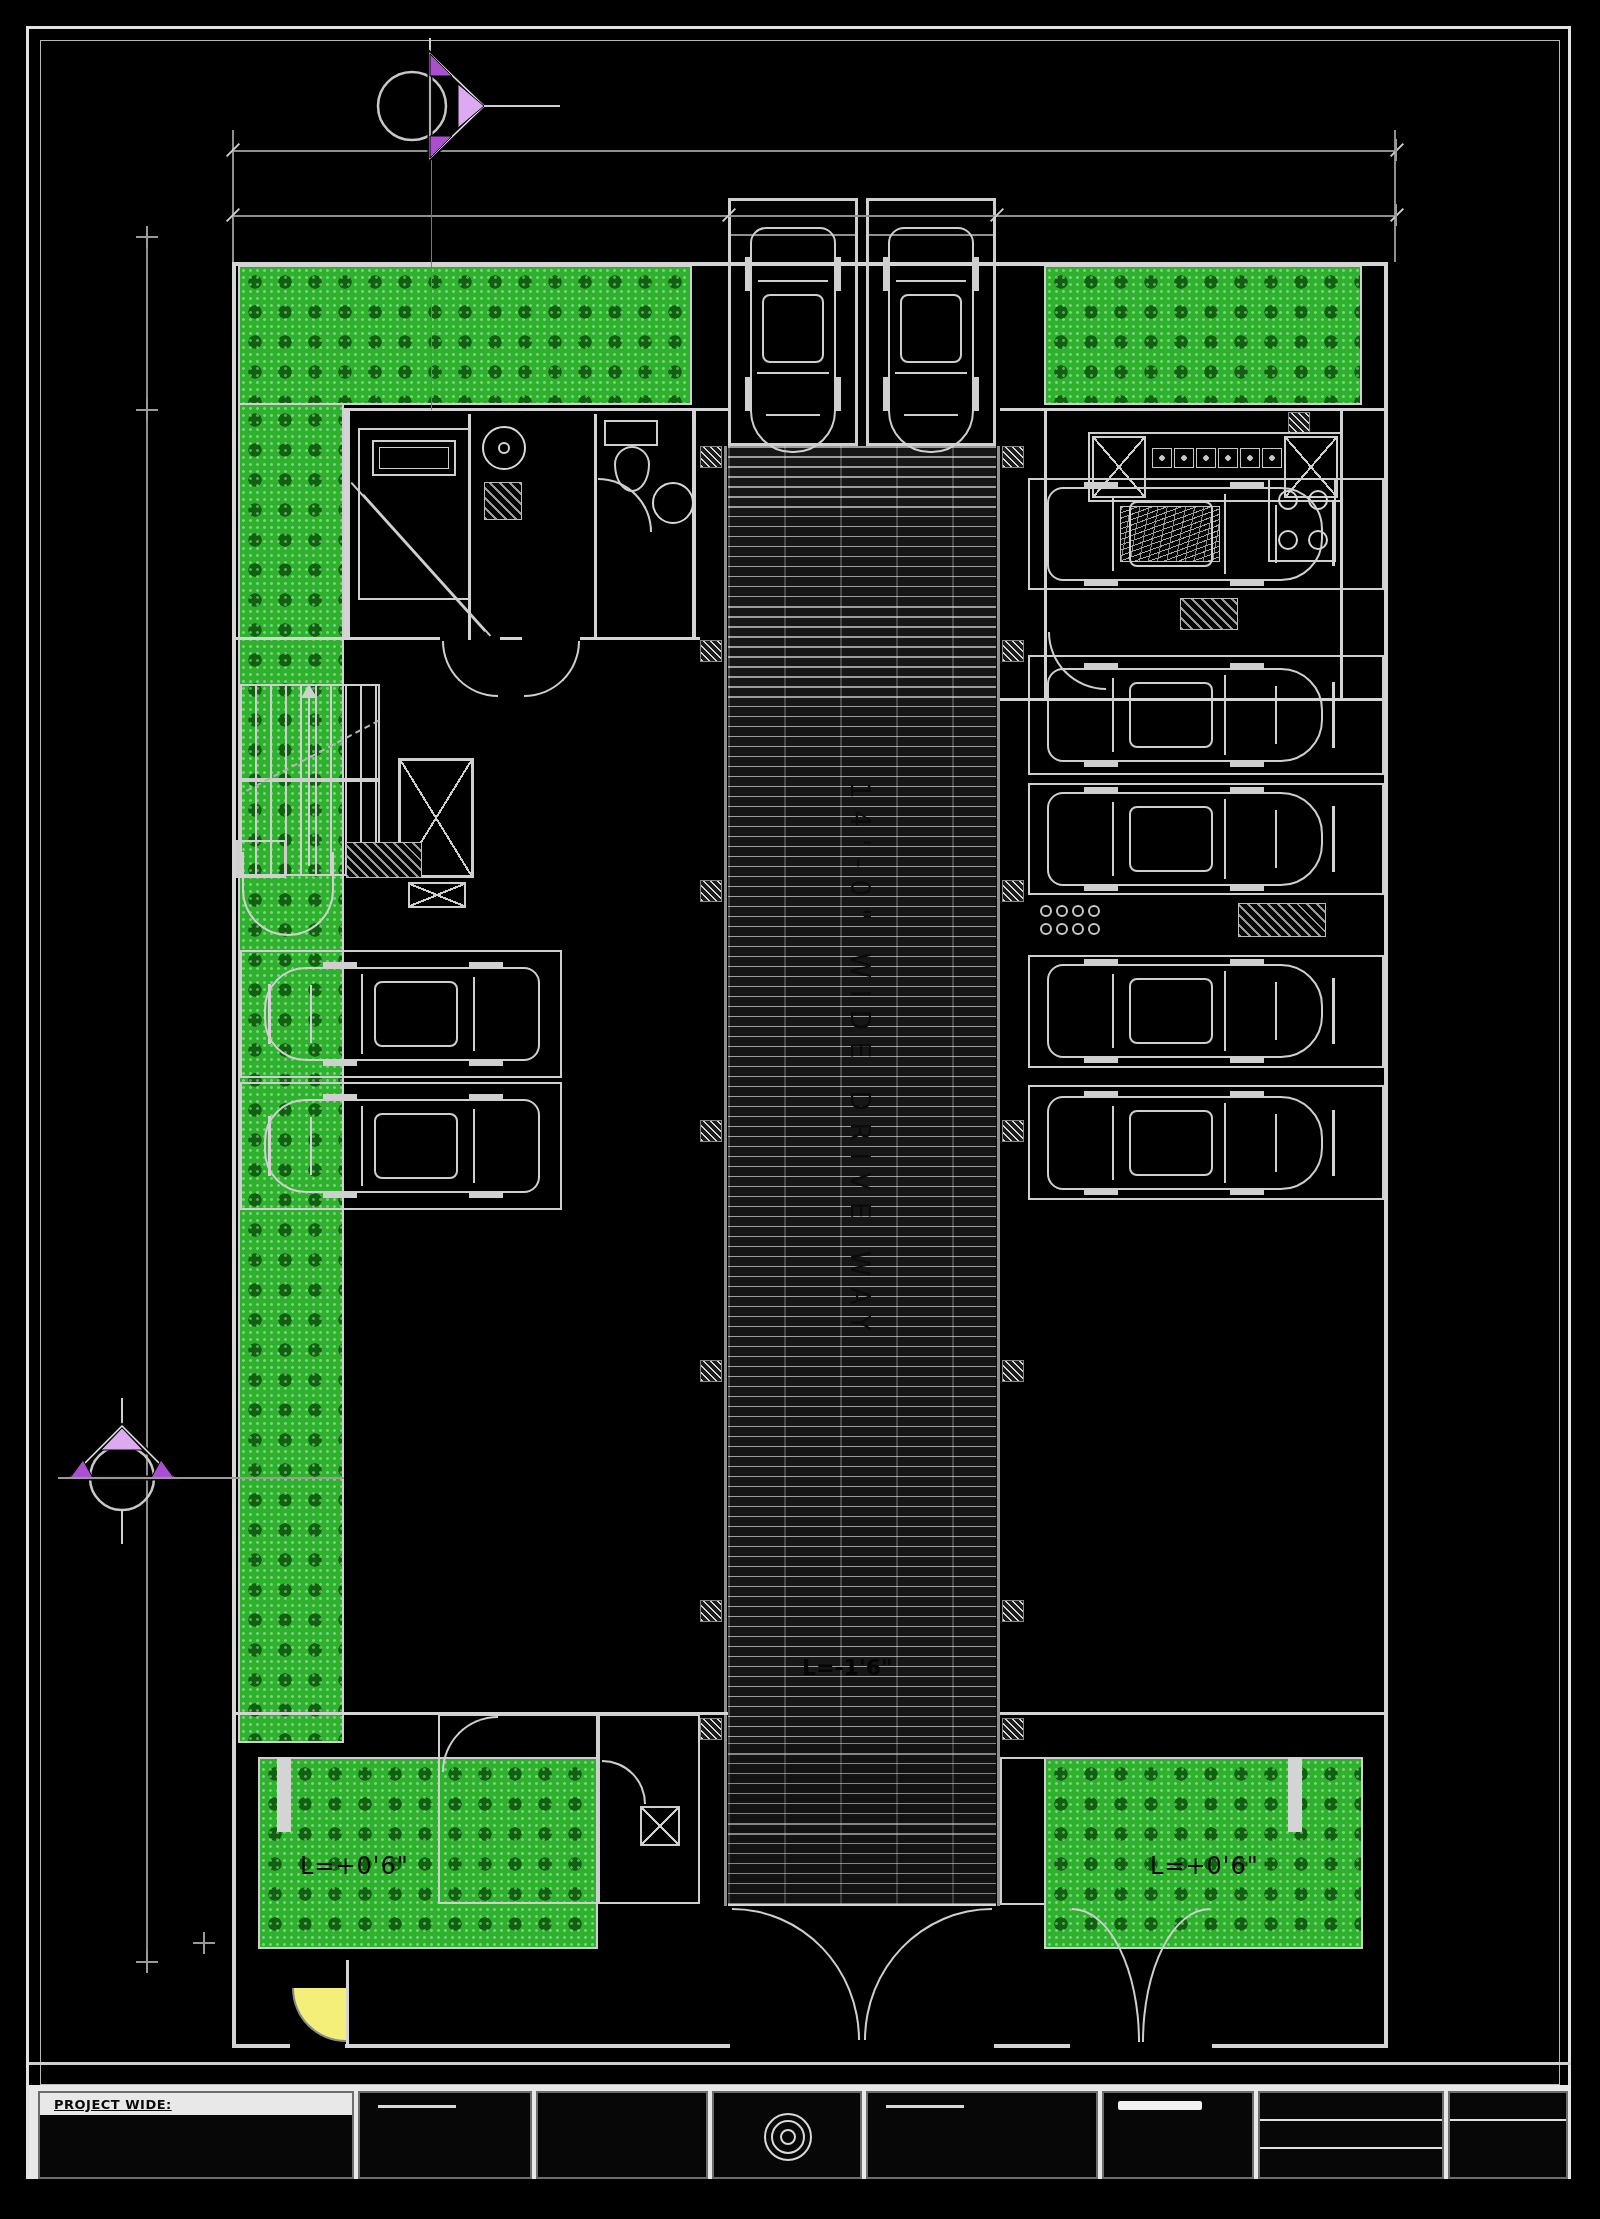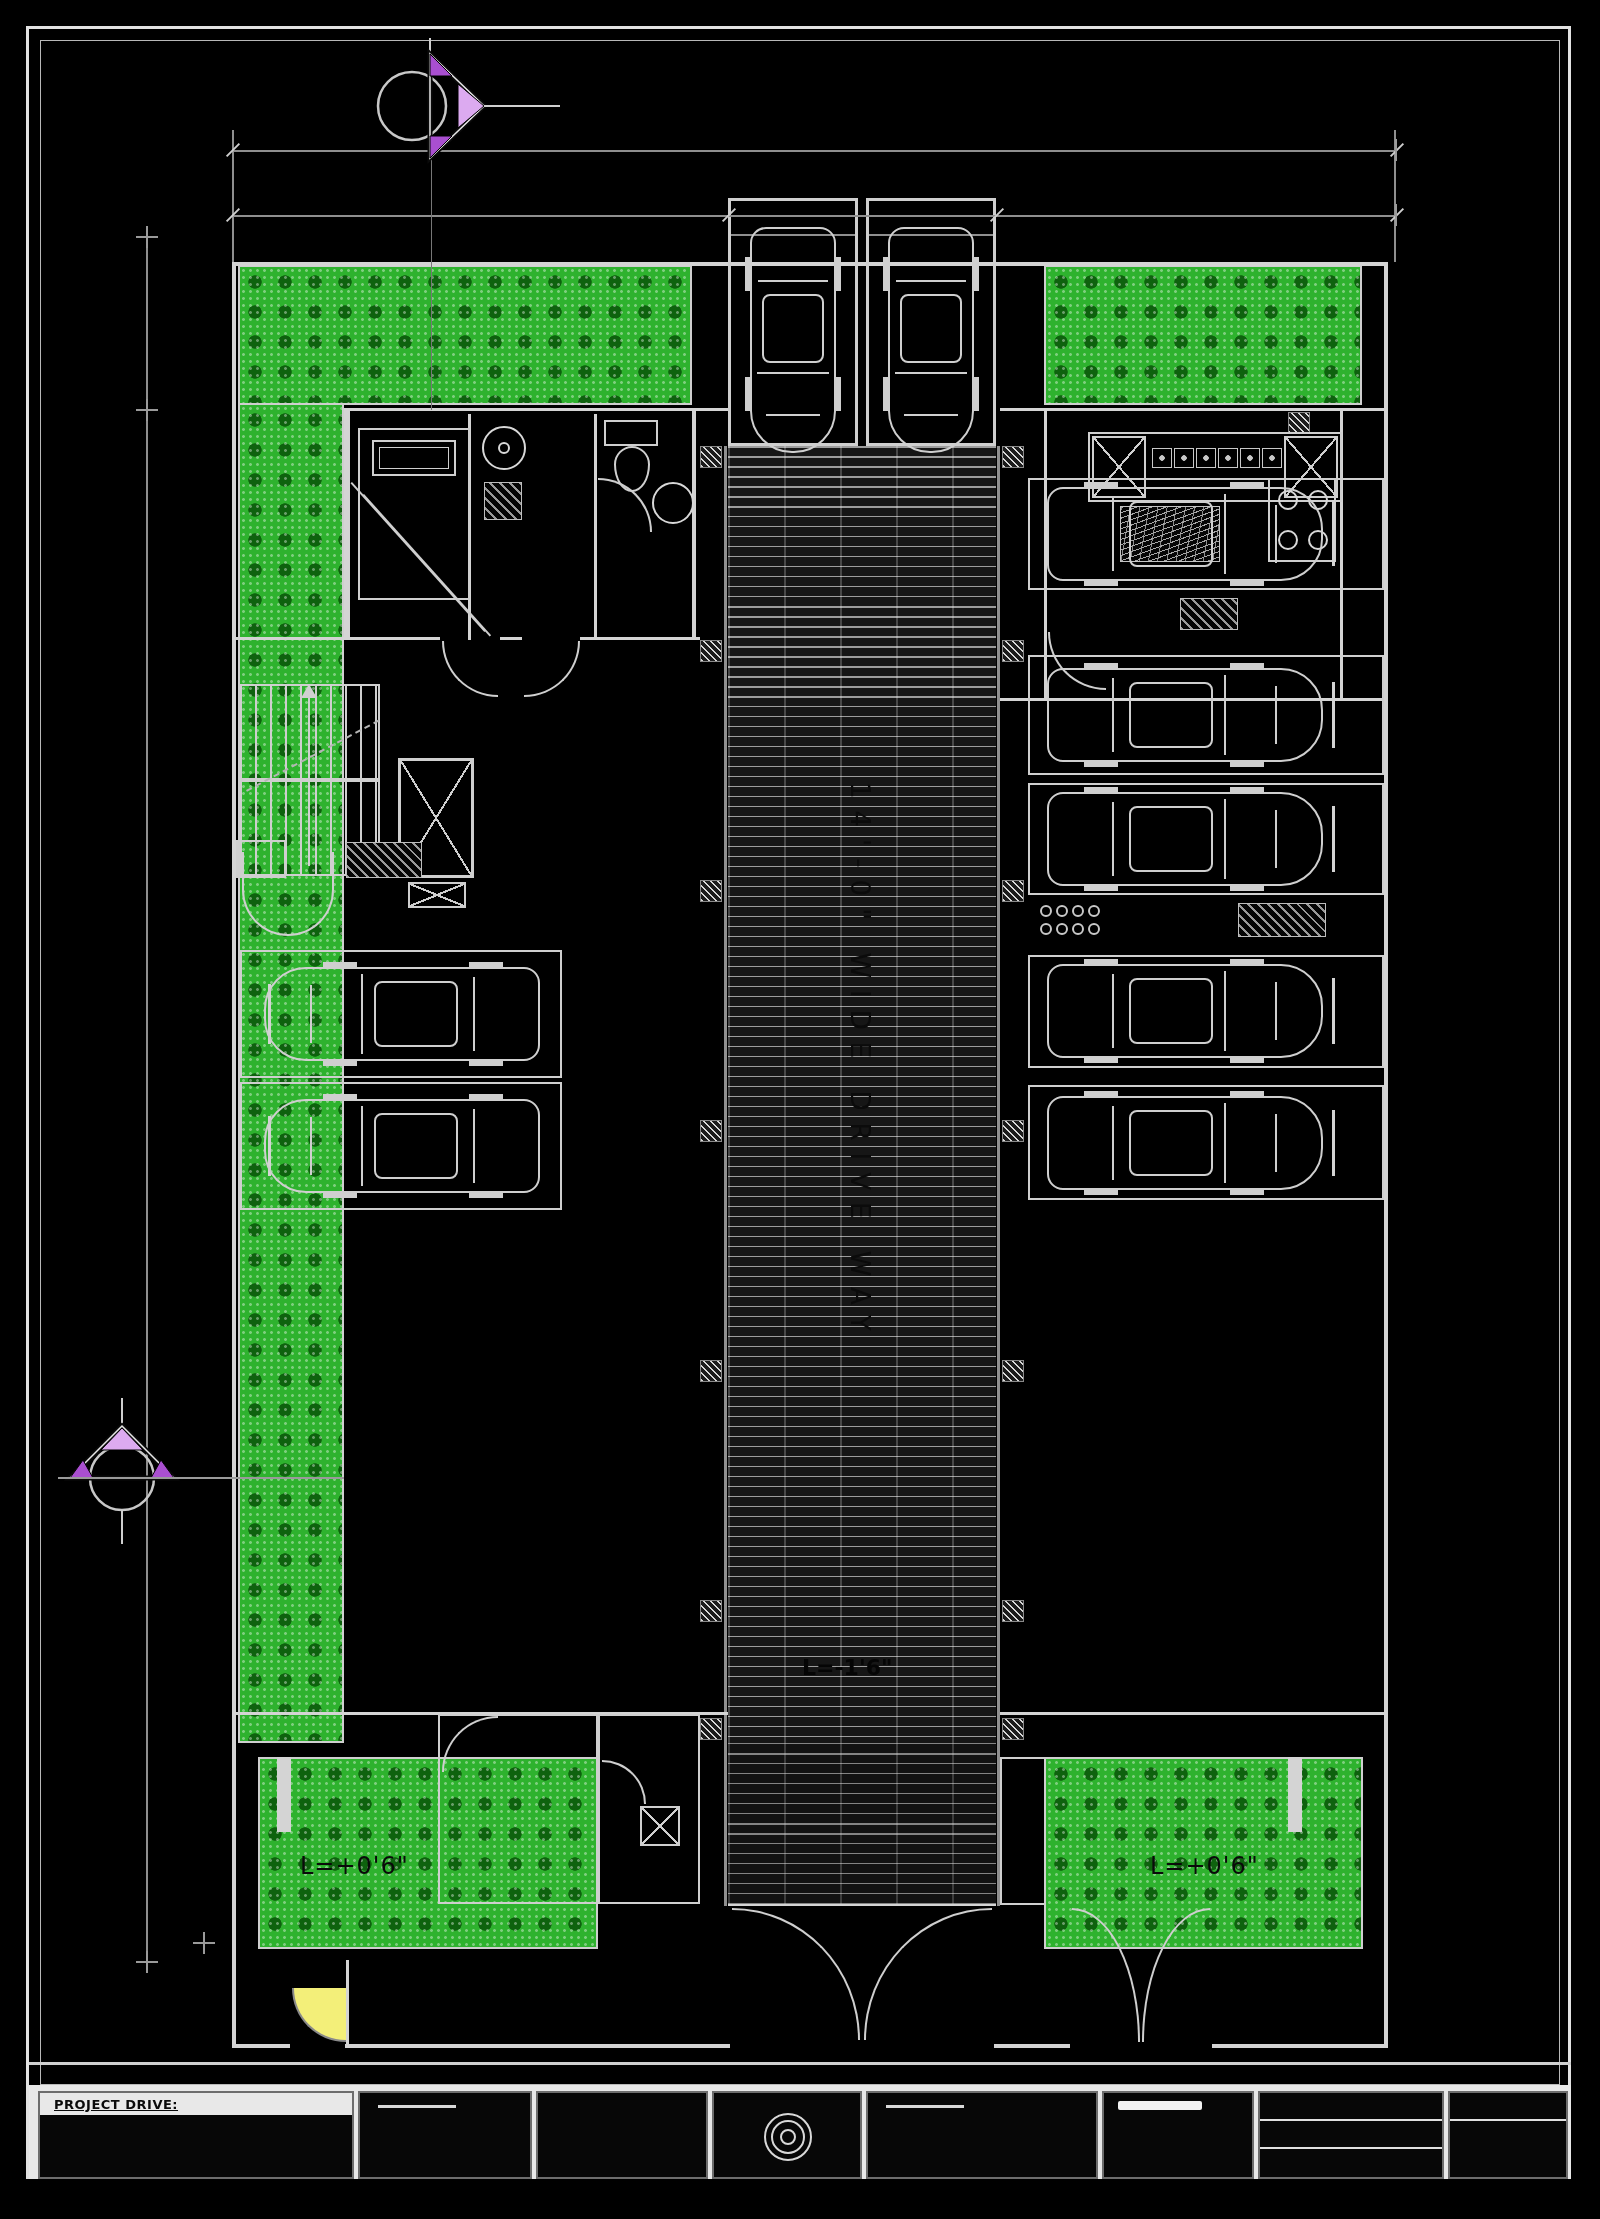--- a/index.html
+++ b/index.html
@@ -349,21 +349,21 @@
     <polygon points="67,32 46,54 88,54" fill="#dcaaf0" stroke="#000" stroke-width="1"></polygon>
     <polygon points="15,82 38,82 28,64" fill="#a94fd0" stroke="#000" stroke-width="1"></polygon>
     <polygon points="119,82 96,82 106,64" fill="#a94fd0" stroke="#000" stroke-width="1"></polygon>
     <line x1="67" y1="114" x2="67" y2="148" stroke="#cfcfcf" stroke-width="2"></line>
   </svg>
   <div class="a thin" style="left:58px;top:1477px;width:286px;height:2px;background:#9a9a9a;"></div>
 
   <div class="a tstrip" style="left:29px;top:2085px;width:1542px;height:94px;"></div>
   <div class="tbox" style="left:38px;width:312px;">
     <div style="background:#e8e8e8;height:22px;display:flex;align-items:center;padding-left:14px;">
-      <span style="color:#0a0a0a;font-size:13px;font-weight:bold;text-decoration:underline;letter-spacing:.5px;">PROJECT DRIVE:</span>
+      <span style="color:#0a0a0a;font-size:13px;font-weight:bold;text-decoration:underline;letter-spacing:.5px;">PROJECT WIDE:</span>
     </div>
   </div>
   <div class="tbox" style="left:358px;width:170px;">
     <div style="margin:12px 0 0 18px;width:78px;height:3px;background:#d8d8d8;"></div>
   </div>
   <div class="tbox" style="left:536px;width:168px;"></div>
   <div class="tbox" style="left:712px;width:146px;">
     <div class="ring" style="left:50px;top:20px;width:44px;height:44px;"></div>
     <div class="ring" style="left:57px;top:27px;width:30px;height:30px;"></div>
     <div class="ring" style="left:66px;top:36px;width:12px;height:12px;"></div>

